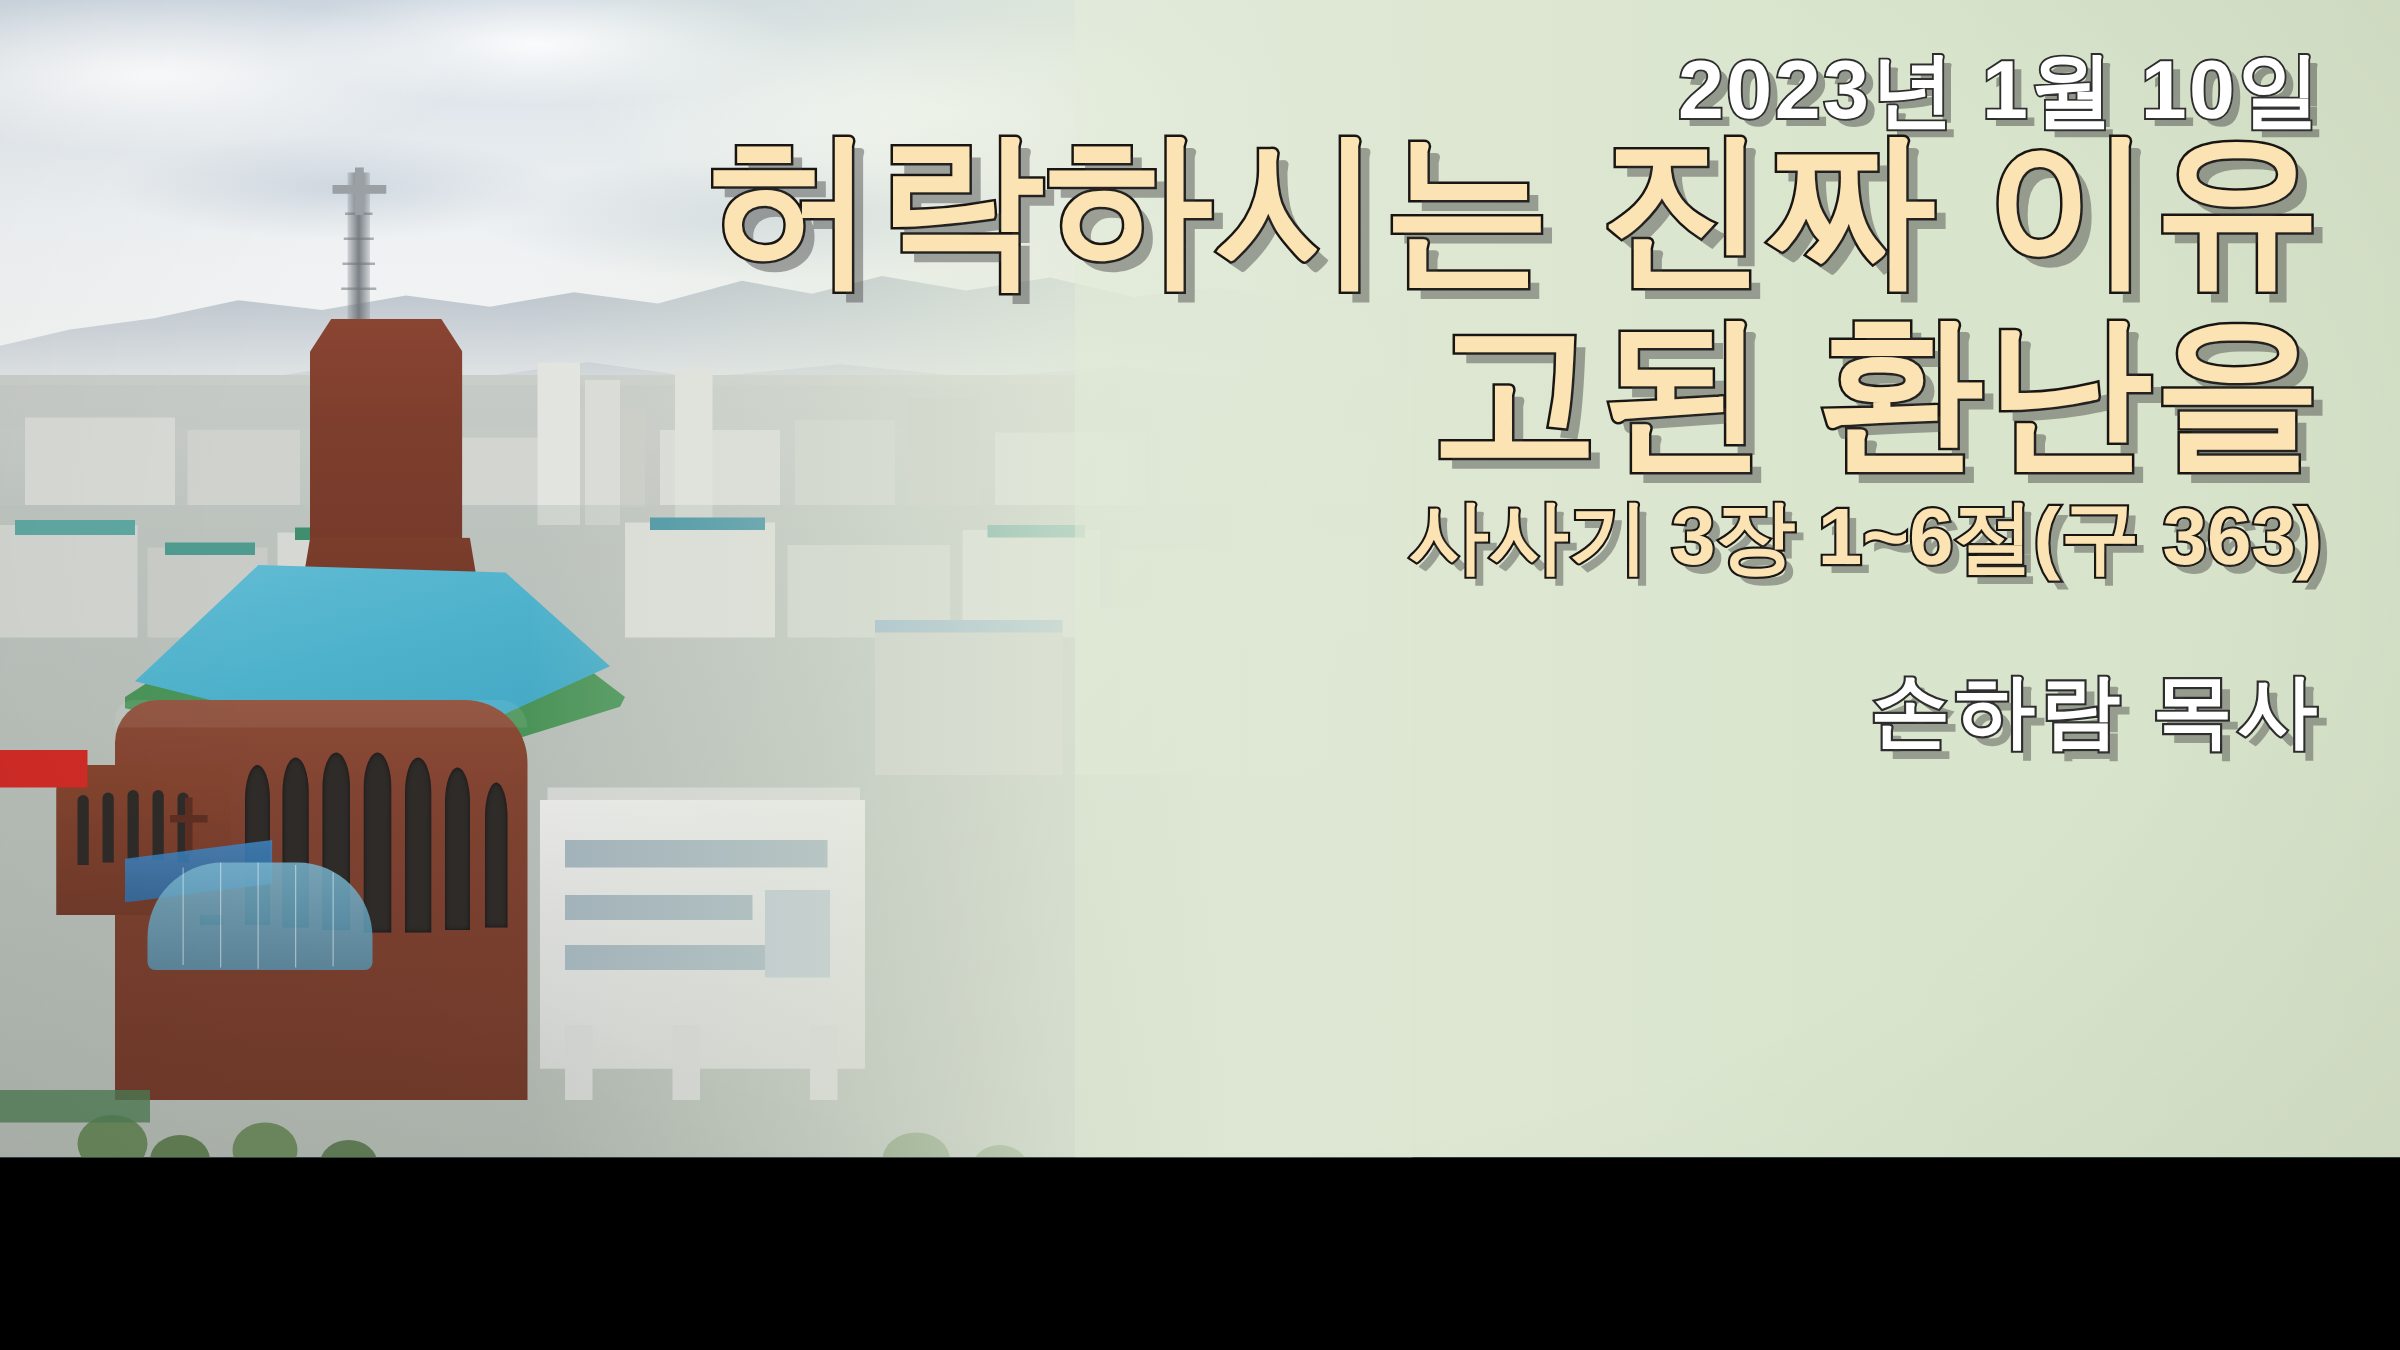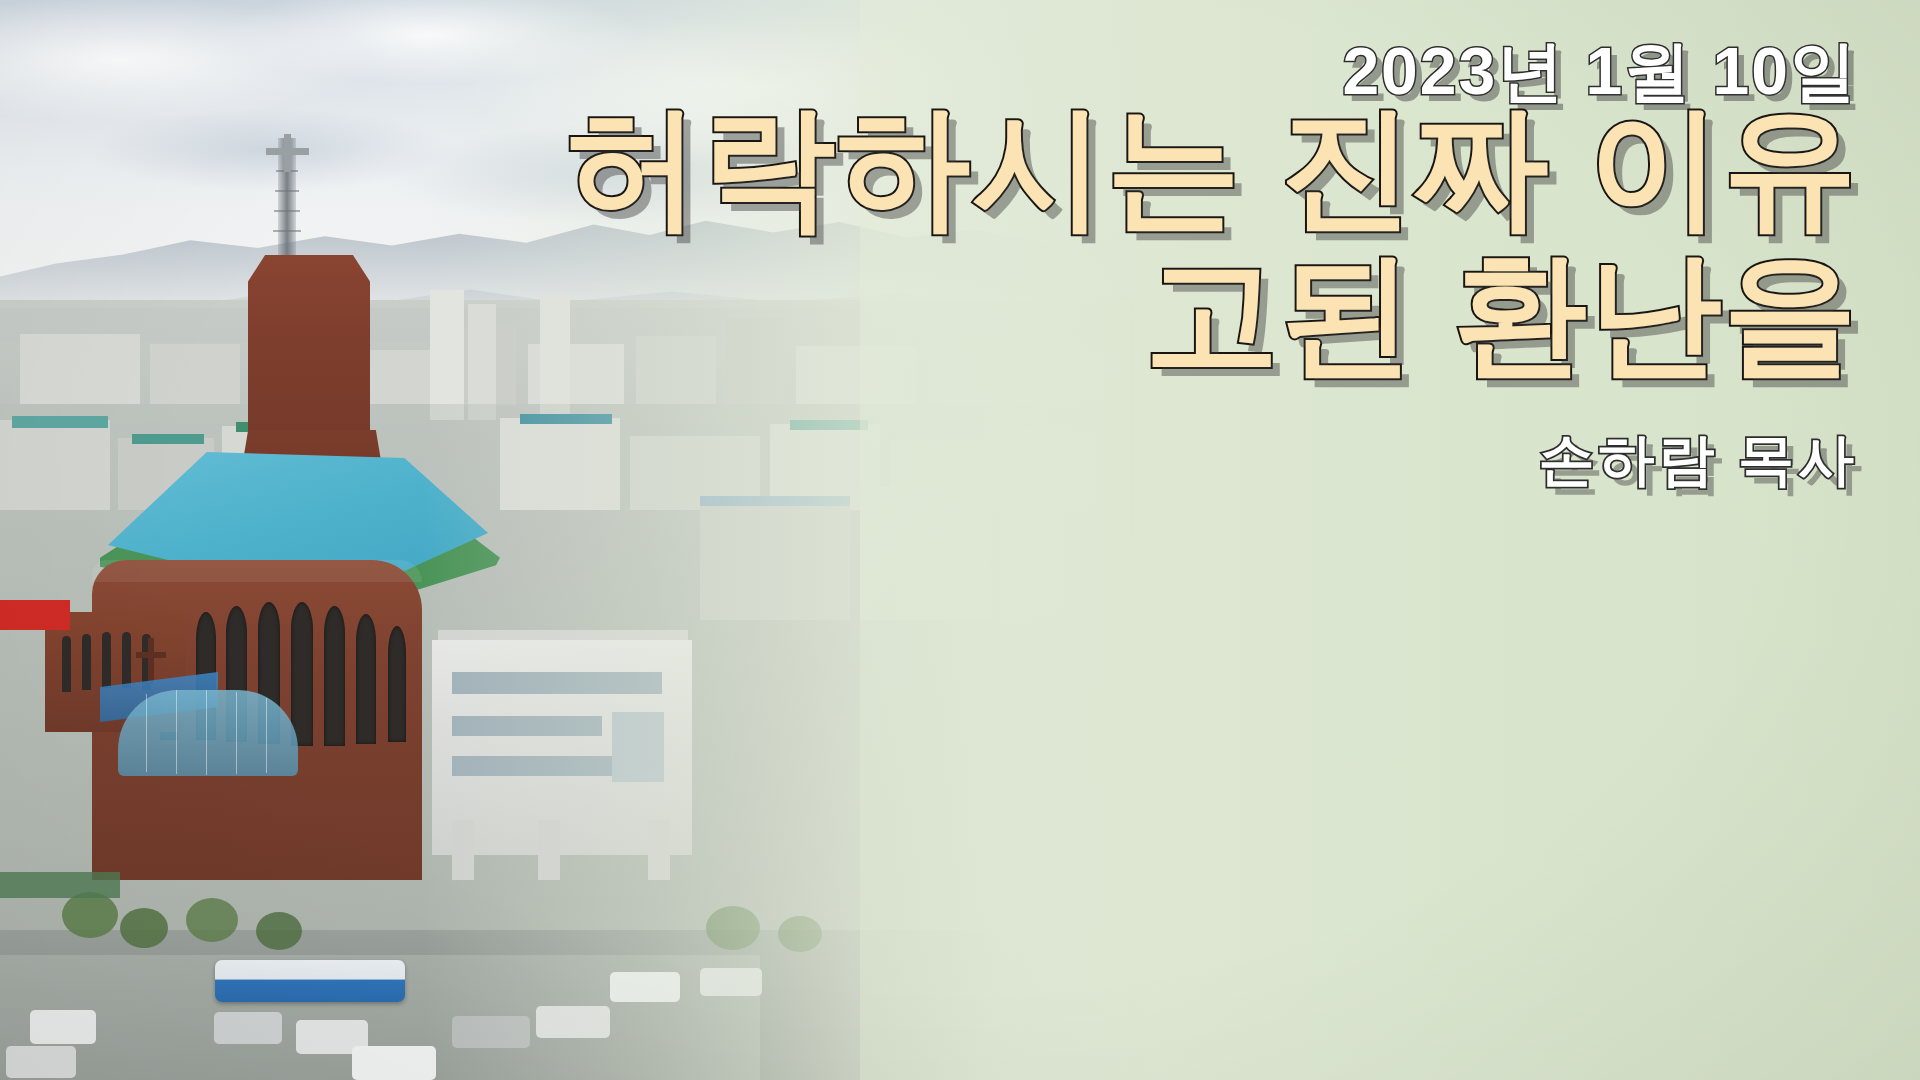--- a/index.html
+++ b/index.html
@@ -1,21 +1,21 @@
 <!DOCTYPE html>
 <html><head>
 <meta charset="utf-8">
 <title>Sermon Title Card</title>
 <style>
   html,body{margin:0;padding:0;background:#000;}
   body{font-family:"Liberation Sans","DejaVu Sans",sans-serif;}
 
   #card{
     position:relative;
-    width:1920px; height:1080px;
+    width:1920px; height:926px;
     overflow:hidden;
     background:#0369a1;
   }
 
   
   .photo{position:absolute; inset:0; overflow:hidden;}
 
   
   .sky{
     position:absolute; left:0; top:0; width:1120px; height:430px;
@@ -220,21 +220,21 @@
   .date     { font-size:66px; letter-spacing:2px; margin-bottom:2px; }
   .service  { font-size:66px; letter-spacing:2px; -webkit-text-stroke-width:3.5px;
               text-shadow:8px 8px 0 rgba(60,60,60,.40); margin-bottom:16px;}
 
   .title1   { font-size:134px; letter-spacing:1px; margin-top:10px; }
   .title2   { font-size:134px; letter-spacing:1px; margin-top:-8px; }
 
   .verse    { font-size:64px; letter-spacing:0px; margin-top:14px;
               -webkit-text-stroke-width:3.5px; text-shadow:7px 7px 0 rgba(60,60,60,.42);}
 
-  .preacher { font-size:56px; letter-spacing:4px; margin-top:48px;
+  .preacher { font-size:64px; letter-spacing:4px; margin-top:74px;
               -webkit-text-stroke-width:3.5px; text-shadow:8px 8px 0 rgba(60,60,60,.42);}
 </style>
 </head>
 <body>
 
 <div id="card">
 
   <div class="photo">
 
     <div class="sky"></div>
@@ -368,17 +368,18 @@
 
   <div class="overlay">
 
     <div class="line date white-out">2023년 1월 10일</div>
 
 
     <div class="line title2 cream-out">허락하시는 진짜 이유</div>
 
     <div class="line title1 cream-out">고된 환난을</div>
 
+    <div class="line verse cream-out">사사기 3장 1~6절(구 363)</div>
 
     <div class="line preacher white-out">손하람 목사</div>
   </div>
 
 </div>
 
 </body></html>

